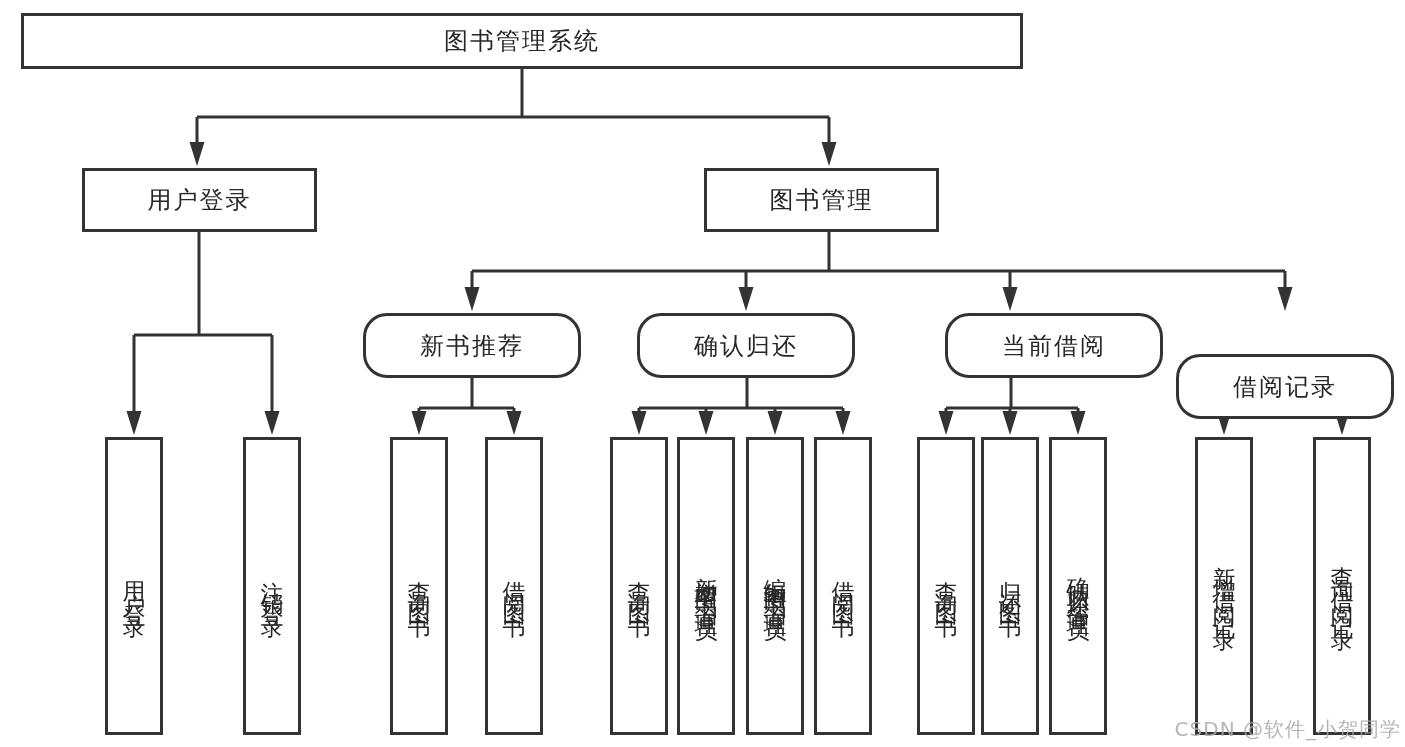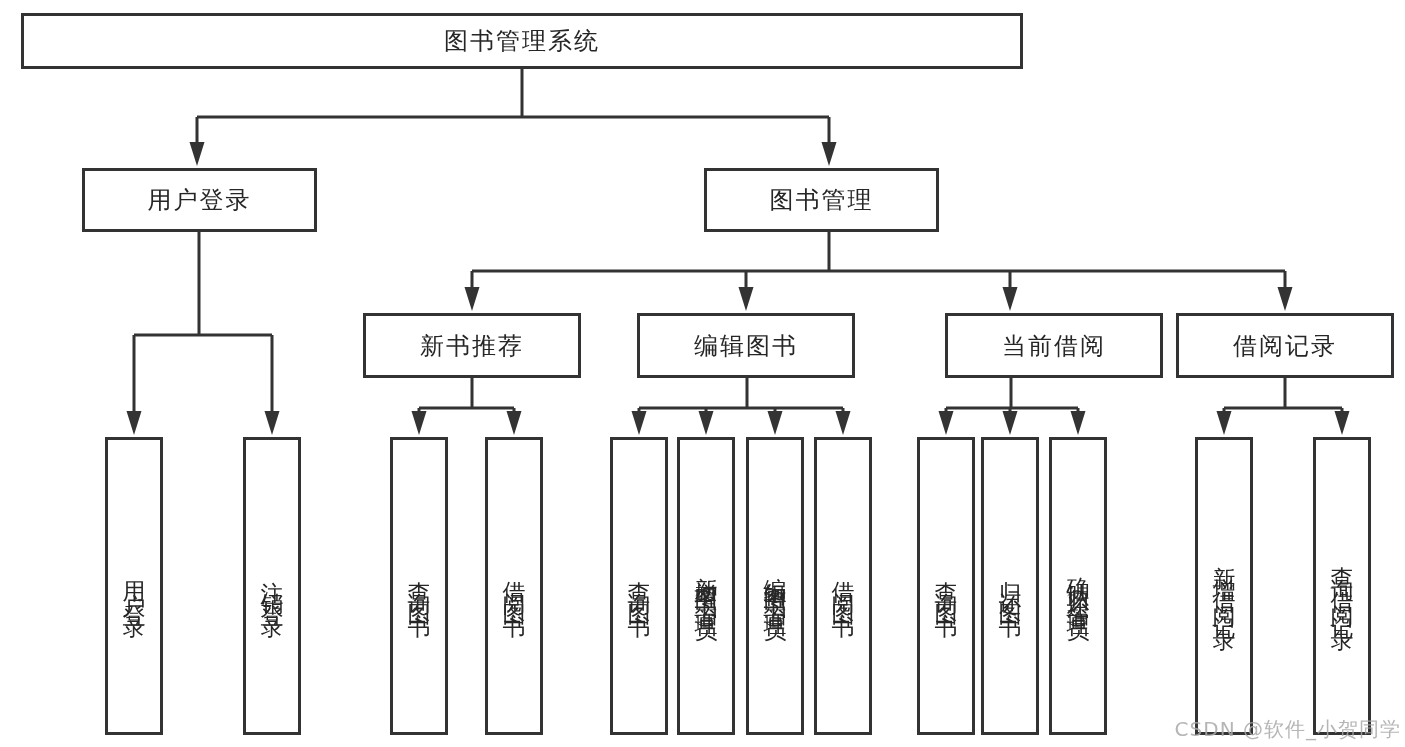--- a/index.html
+++ b/index.html
@@ -24,21 +24,21 @@
     box-sizing:border-box;
     text-align:center;
   }
   .h-node{
     font-size:24px;
     letter-spacing:2px;
     color:var(--text);
   }
   .box-root{left:21px;top:13px;width:1002px;height:56px;}
   .box-l2{top:168px;width:235px;height:64px;}
-  .box-l3{top:313px;width:218px;height:65px;}
+  .box-l3{top:313px;width:218px;height:65px;border-radius:24px;}
   .v-node{
     top:437px;height:298px;width:58px;
     writing-mode:vertical-rl;
     text-orientation:mixed;
     font-size:23px;
     letter-spacing:0.5em;
     line-height:1;
     color:var(--text);
   }
   .len6{letter-spacing:0.55em;}
@@ -91,23 +91,23 @@
       <path d="M1334.5,411 L1349.5,411 L1342,435 Z"></path>
     </g>
   </svg>
 
   <div class="node h-node box-root">图书管理系统</div>
 
   <div class="node h-node box-l2" style="left:82px;">用户登录</div>
   <div class="node h-node box-l2" style="left:704px;">图书管理</div>
 
   <div class="node h-node box-l3" style="left:363px;">新书推荐</div>
-  <div class="node h-node box-l3" style="left:637px;">编辑图书</div>
+  <div class="node h-node box-l3" style="left:637px;">确认归还</div>
   <div class="node h-node box-l3" style="left:902px;margin-left:43px;">当前借阅</div>
-  <div class="node h-node box-l3" style="left:1176px;">借阅记录</div>
+  <div class="node h-node box-l3" style="left:1176px;margin-top:41px;">借阅记录</div>
 
   <div class="node v-node" style="left:105px;">用户登录</div>
   <div class="node v-node" style="left:243px;">注销登录</div>
 
   <div class="node v-node" style="left:390px;">查询图书</div>
   <div class="node v-node" style="left:485px;">借阅图书</div>
 
   <div class="node v-node" style="left:610px;">查询图书</div>
   <div class="node v-node len9" style="left:677px;">新增图书（管理员）</div>
   <div class="node v-node len9" style="left:746px;">编辑图书（管理员）</div>

